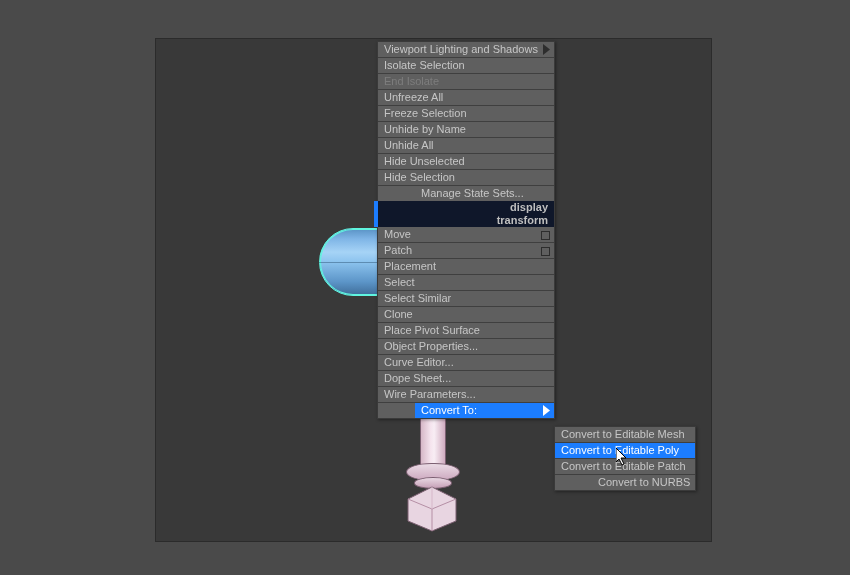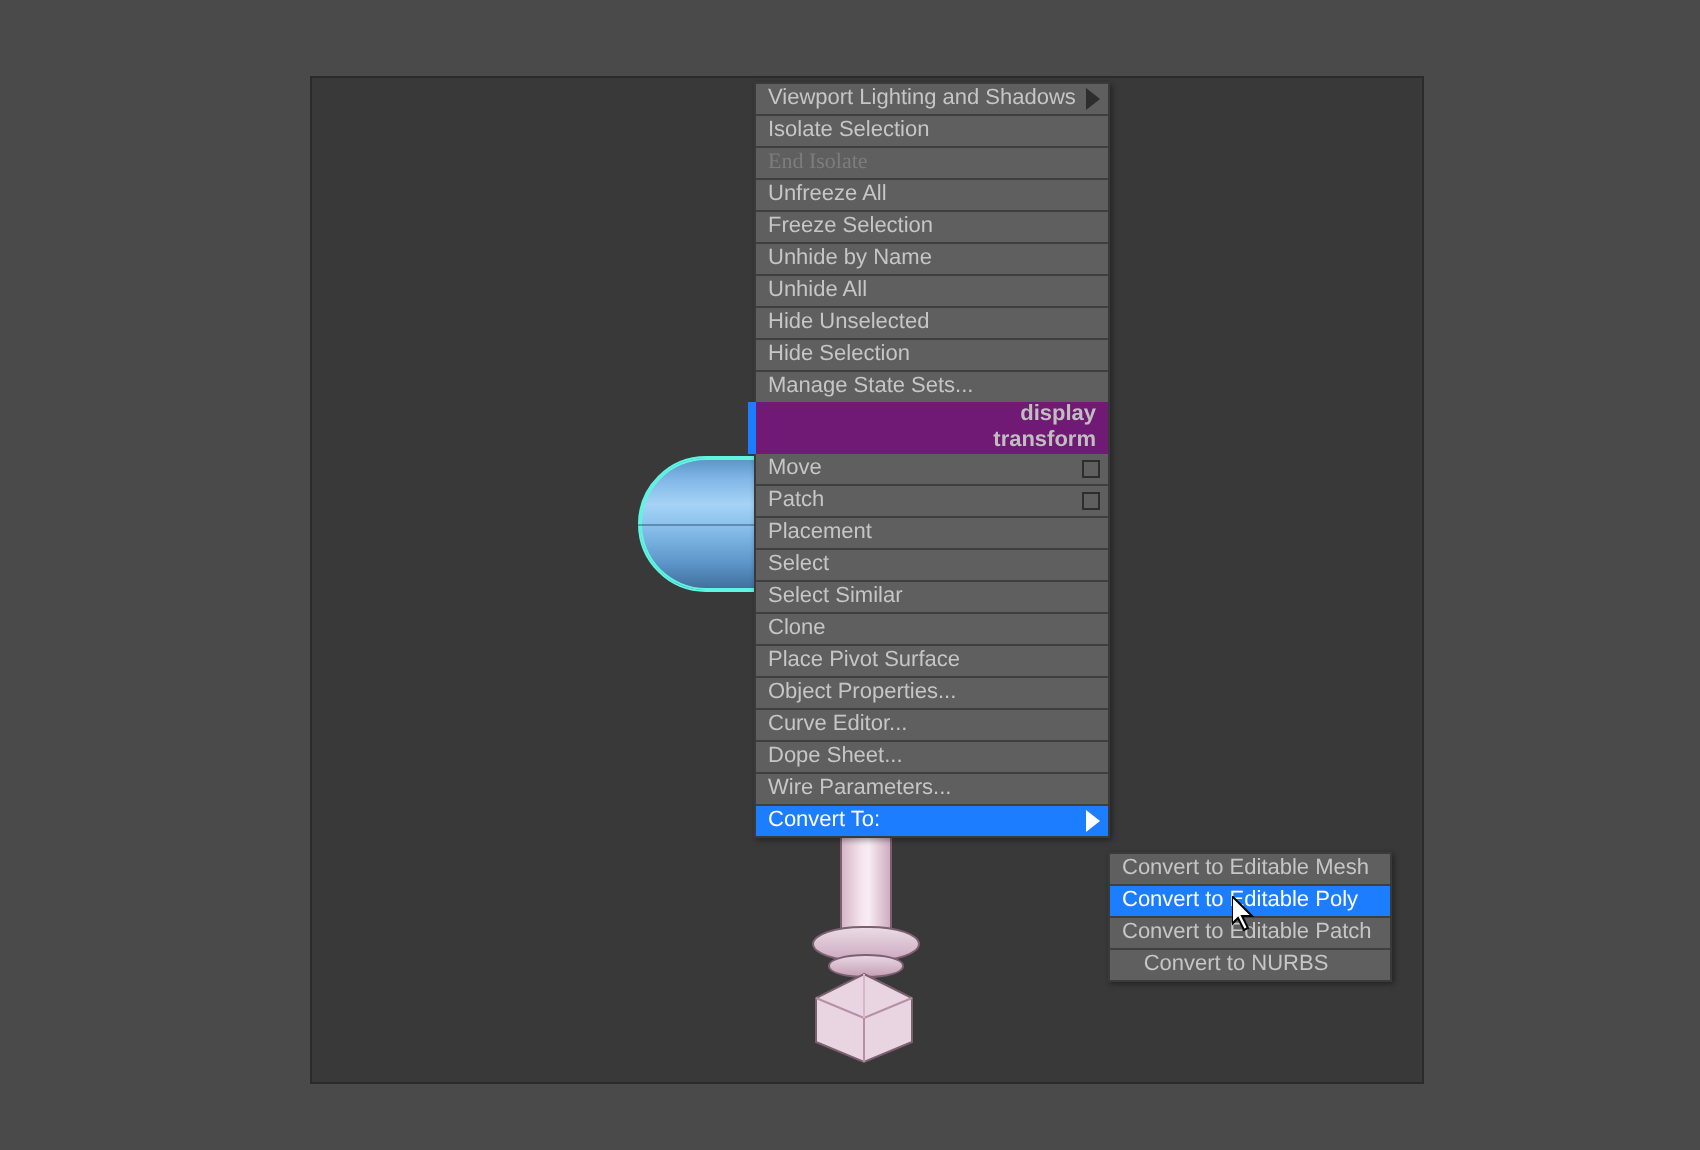--- a/index.html
+++ b/index.html
@@ -141,25 +141,25 @@
   .menu-row {
     height: 15px;
     line-height: 15px;
     padding: 0 20px 0 6px;
     color: #c6c6c6;
     border-bottom: 1px solid #3f3f3f;
     position: relative;
     white-space: nowrap;
     cursor: default;
   }
-  .menu-row:last-child { border-bottom: none; }
-  .menu-row.disabled { color: #7d7d7d; font-family: Liberation Serif, serif; }
+  .menu-row:last-child { border-bottom: none; margin-left: 37px; }
+  .menu-row.disabled { color: #7d7d7d; }
   .menu-header {
     height: 13px; line-height: 13px;
-    background: #701a75;
+    background: #0f172a;
     font-weight: bold;
     text-align: right;
     padding-right: 6px;
     position: relative;
     cursor: default;
     color: #bfbfbf;
   }
   .menu-header .hl {
     position:absolute;
     left:-4px; top:0; bottom:0;

